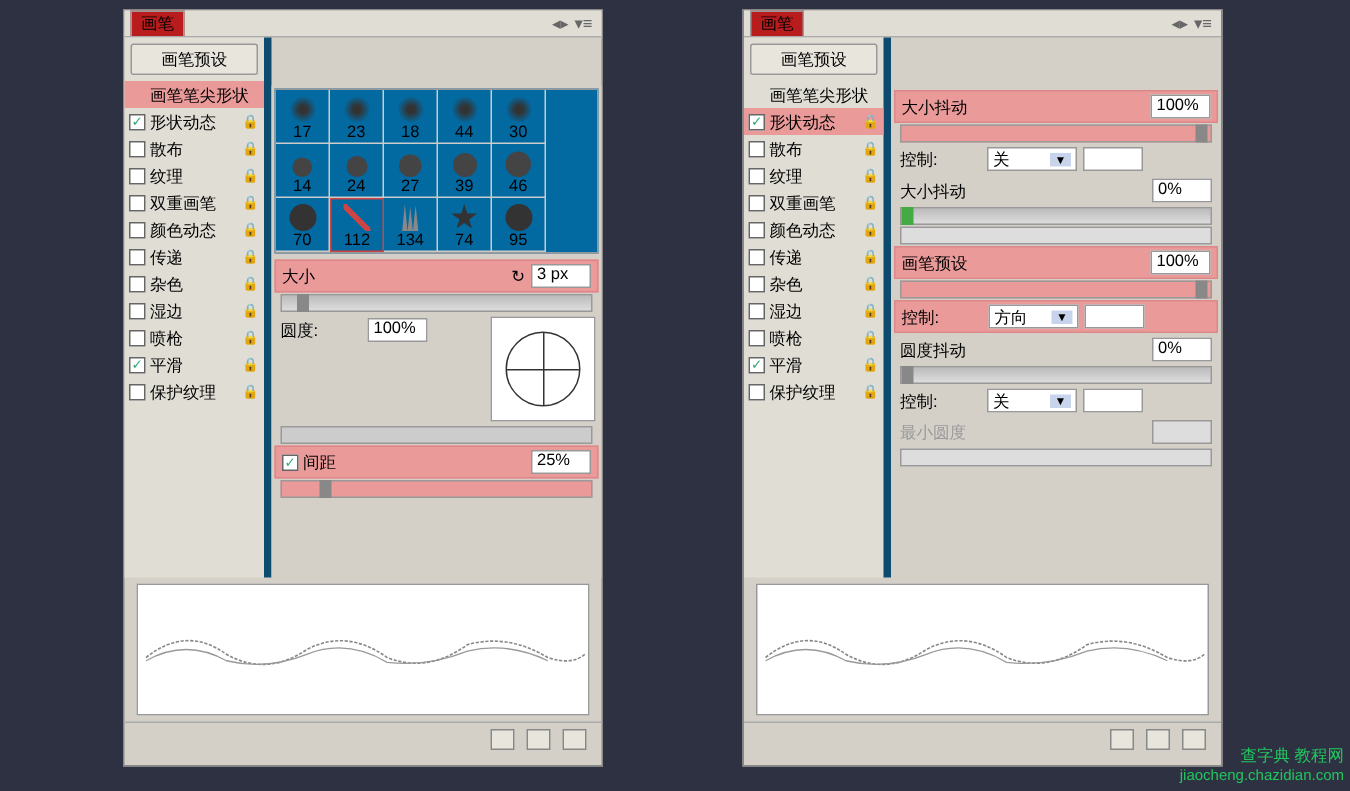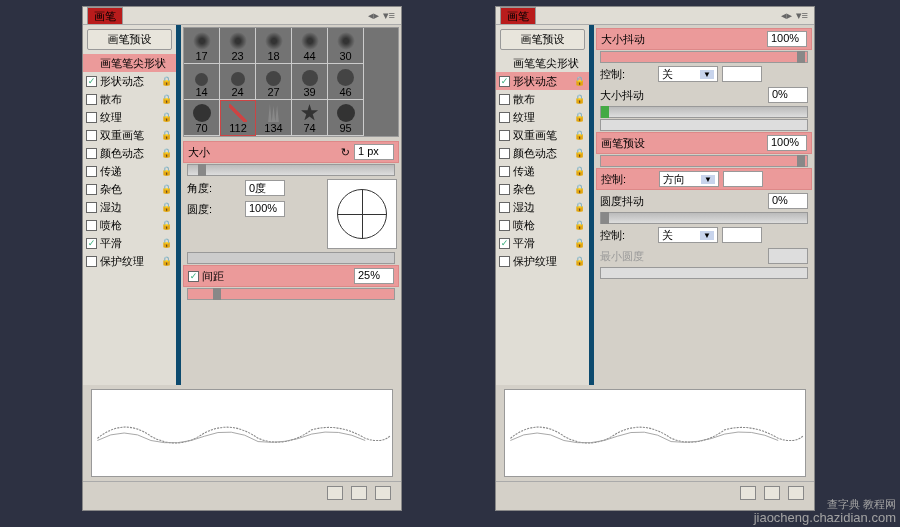--- a/index.html
+++ b/index.html
@@ -11,22 +11,22 @@
 .titlebar .tab{padding:0 6px;background:#b91c1c;border:1px solid #999;border-bottom:none;height:17px;line-height:16px;}
 .titlebar .spacer{flex:1;}
 .titlebar .icon{margin:0 2px;color:#666;cursor:pointer;}
 .body{display:flex;height:360px;}
 .sidebar{width:98px;background:#e0ddd5;border-right:5px solid #0c4a6e;}
 .preset-btn{margin:4px;padding:2px 6px;background:#e8e5dc;border:1px solid #999;border-radius:2px;text-align:center;}
 .side-item{display:flex;align-items:center;padding:2px 3px;height:18px;}
 .side-item.hl{background:#eb9a9a;}
 .side-item .cb{width:11px;height:11px;border:1px solid #666;background:#fff;margin-right:3px;display:flex;align-items:center;justify-content:center;font-size:9px;color:#3a7;}
 .side-item .lock{margin-left:auto;font-size:9px;color:#555;}
-.content{flex:1;padding:2px;background:#d4d0c8;}
-.brushgrid{display:flex;flex-wrap:wrap;border:1px solid #999;background:#737373;margin-bottom:4px;}
+.content{flex:1;padding:2px;background:#d4d0c8;margin-top:32px;}
+.brushgrid{display:flex;flex-wrap:wrap;border:1px solid #999;background:#0369a1;margin-bottom:4px;}
 .brushcell{width:36px;height:36px;border-right:1px solid #ccc;border-bottom:1px solid #ccc;display:flex;flex-direction:column;align-items:center;justify-content:flex-end;font-size:9px;padding:1px;position:relative;}
 .brushcell.sel{border:1px solid #c44;}
 .brushcell .g{width:18px;height:18px;background:#333;border-radius:50%;}
 .brushcell .g.star{background:#333;clip-path:polygon(50% 0%,61% 35%,98% 35%,68% 57%,79% 91%,50% 70%,21% 91%,32% 57%,2% 35%,39% 35%);}
 .brushcell .g.sp{background:radial-gradient(#333 20%,transparent 70%);}
 .brushcell .g.line{background:linear-gradient(45deg,transparent 40%,#c44 40%,#c44 55%,transparent 55%);border-radius:0;}
 .brushcell .g.grass{background:#888;clip-path:polygon(20% 100%,30% 0%,40% 100%,50% 10%,60% 100%,70% 5%,80% 100%);border-radius:0;}
 .row{display:flex;align-items:center;padding:2px 4px;margin:1px 0;}
 .row.hl{background:#eb9a9a;border:1px solid #d88;}
 .row .label{width:58px;}
@@ -37,22 +37,22 @@
 .slider .th{position:absolute;width:8px;height:12px;background:#888;top:-1px;}
 .anglewidget{width:70px;height:70px;border:1px solid #999;background:#fff;margin:2px;float:right;display:flex;align-items:center;justify-content:center;}
 .anglewidget .circ{width:50px;height:50px;border:1px solid #333;border-radius:50%;position:relative;}
 .anglewidget .circ:before,.anglewidget .circ:after{content:"";position:absolute;background:#333;}
 .anglewidget .circ:before{width:100%;height:1px;top:50%;}
 .anglewidget .circ:after{width:1px;height:100%;left:50%;}
 .preview{margin:4px 8px;height:88px;background:#fff;border:1px solid #999;display:flex;align-items:center;justify-content:center;overflow:hidden;}
 .preview svg{width:100%;height:60px;}
 .footer{height:22px;border-top:1px solid #aaa;display:flex;align-items:center;justify-content:flex-end;padding:0 6px;}
 .footer .ico{margin:0 4px;width:16px;height:14px;border:1px solid #888;background:#e8e5dc;}
-.watermark{position:absolute;right:4px;bottom:2px;color:#a3a3a3;font-size:12px;text-align:right;line-height:14px;}
-.watermark .sm{font-size:13px;}
+.watermark{position:absolute;right:4px;bottom:2px;color:#22c55e;font-size:12px;text-align:right;line-height:14px;}
+.watermark .sm{font-size:10px;}
 .cb2{width:11px;height:11px;border:1px solid #666;background:#fff;margin-right:3px;display:inline-flex;align-items:center;justify-content:center;font-size:9px;color:#3a7;}
 </style>
 </head>
 <body>
 
 <div class="panel left">
   <div class="titlebar">
     <div class="tab">画笔</div>
     <div class="spacer"></div>
     <span class="icon">◂▸</span>
@@ -182,31 +182,27 @@
             <span>74</span>
           </div>
           <div class="brushcell">
             <div class="g "></div>
             <span>95</span>
           </div>
         </div>
       <div class="row hl">
         <span class="label">大小</span>
         <span style="margin-left:auto;margin-right:4px;">↻</span>
-        <span class="field">1 px</span>
+        <span class="field">3 px</span>
       </div>
       <div class="slider">
           <div class="th" style="left:5%"></div>
         </div>
       <div style="display:flex">
         <div style="flex:1">
-          <div class="row">
-            <span class="label">角度:</span>
-            <span class="field">0度</span>
-          </div>
           <div class="row">
             <span class="label">圆度:</span>
             <span class="field">100%</span>
           </div>
         </div>
         <div class="anglewidget">
             <div class="circ"></div>
           </div>
       </div>
       <div class="slider" style="background:#ccc"></div>

